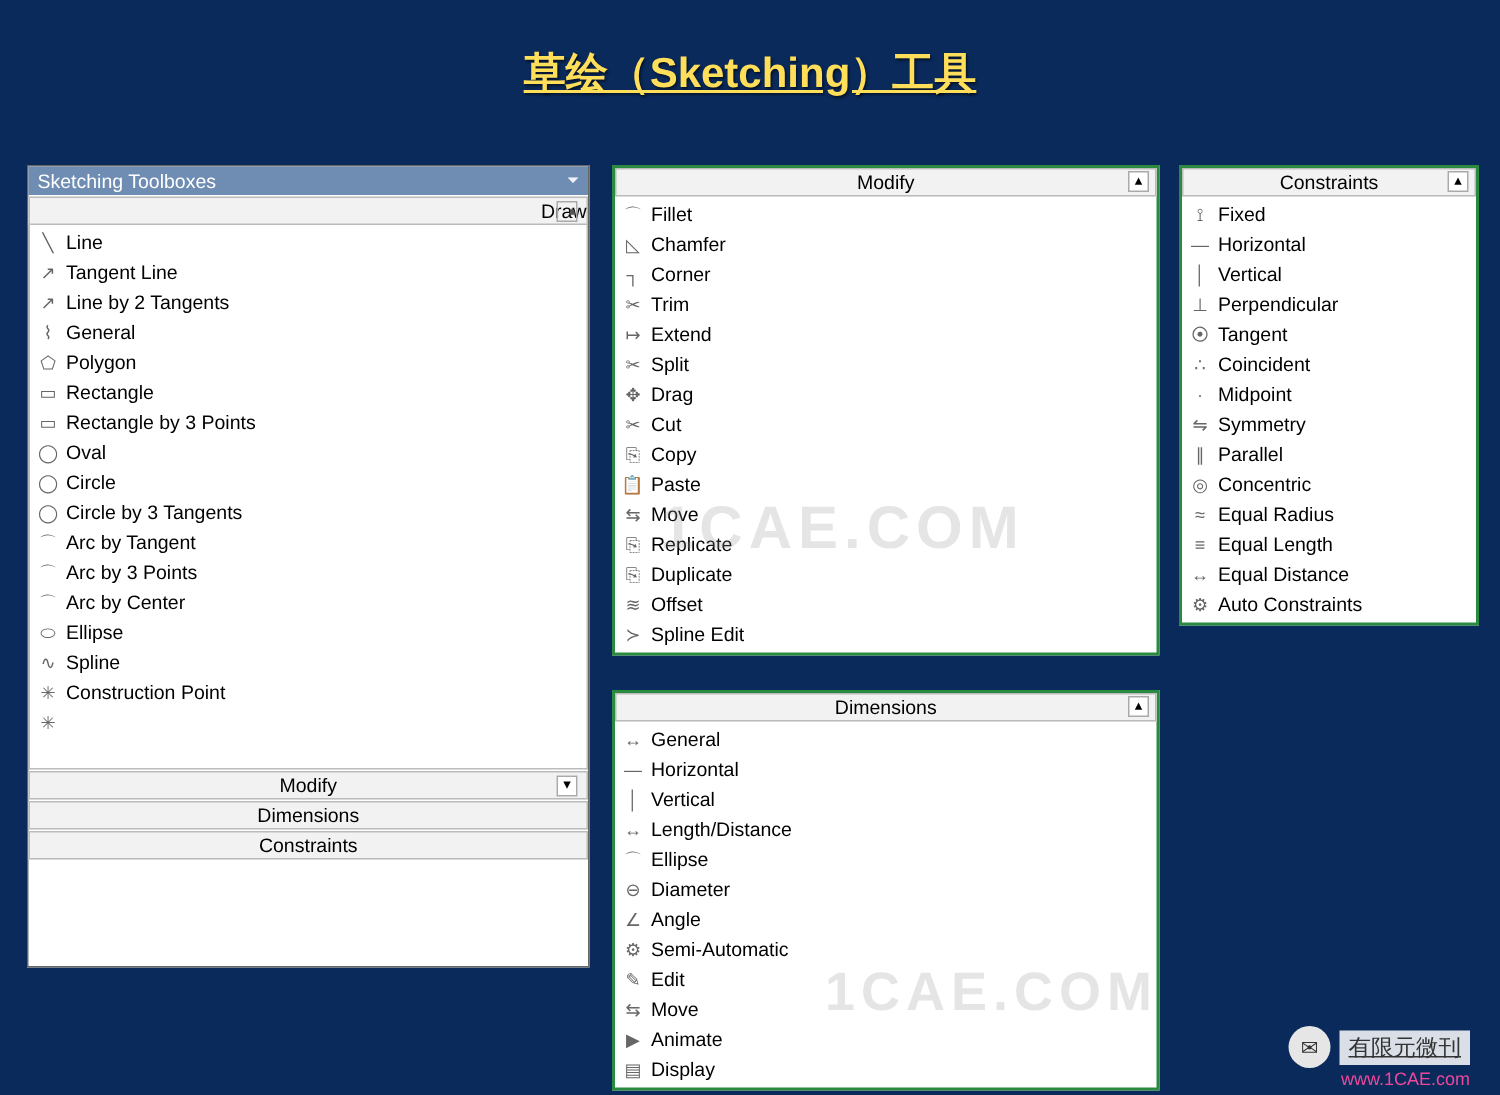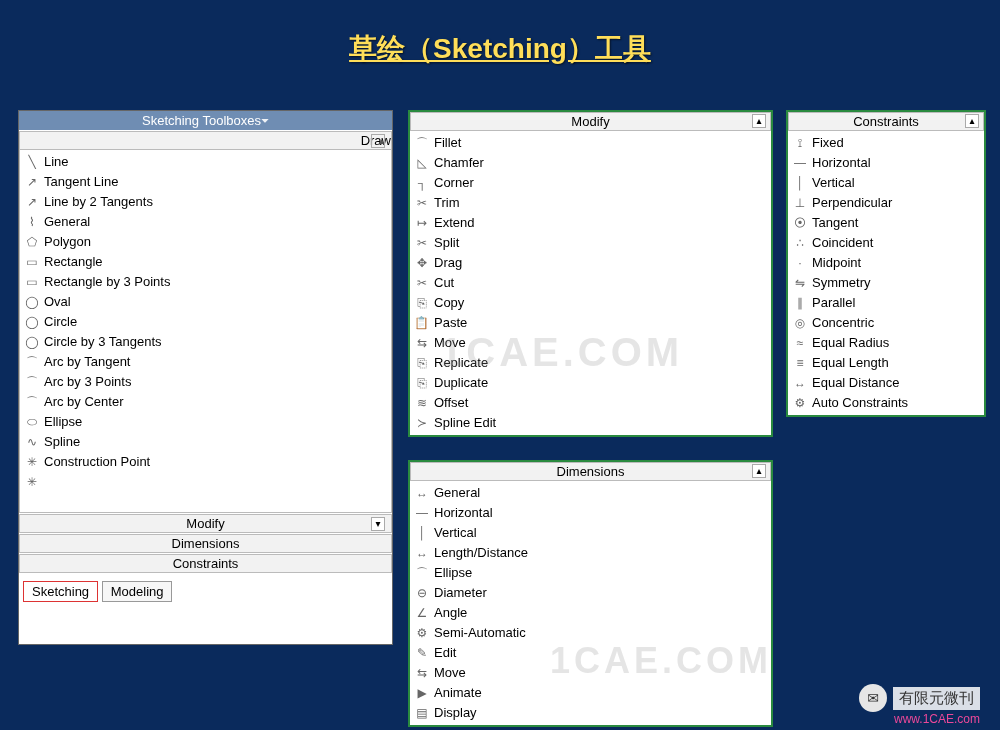--- a/index.html
+++ b/index.html
@@ -35,21 +35,21 @@
     top: 110px;
     width: 375px;
     height: 535px;
   }
   .panel-title {
     background: #6f8db3;
     color: #fff;
     padding: 2px 6px;
     font-size: 13px;
     display: flex;
-    justify-content: center;
+    justify-content: space-between;
     align-items: center;
   }
   .panel-title .pin { font-size: 10px; opacity: .9; }
   .section-head {
     background: #f2f2f2;
     border: 1px solid #bbb;
     text-align: right;
     font-size: 13px;
     padding: 1px 0;
     position: relative;
@@ -188,20 +188,21 @@
     border-radius: 50%;
     background: #e6e6e6;
     display: flex;
     align-items: center; justify-content: center;
     font-size: 14px;
   }
   .footer-logo .txt {
     background: rgba(255,255,255,.85);
     padding: 2px 6px;
     font-size: 15px;
+    text-decoration: underline;
   }
   .red-url {
     position: absolute;
     right: 20px;
     bottom: 4px;
     color: #ec4899;
     font-size: 12px;
   }
 </style>
 </head>
@@ -285,24 +286,20 @@
       </div>
       <div class="item">
         <span class="icon">✳</span>
       </div>
     </div>
   <div id="accordion-holder">
       <div class="accordion">Modify<span class="chev">▾</span></div>
       <div class="accordion">Dimensions</div>
       <div class="accordion">Constraints</div>
     </div>
-  <div class="tabs">
-    <span class="tab active">Sketching</span>
-    <span class="tab">Modeling</span>
-  </div>
 </div>
 
 <div class="float-panel p-modify">
   <div class="float-head">
     <span>Modify</span>
     <span class="chev">▴</span>
   </div>
   <div class="float-body" id="modify-list">
       <div class="item">
         <span class="icon">⌒</span>

